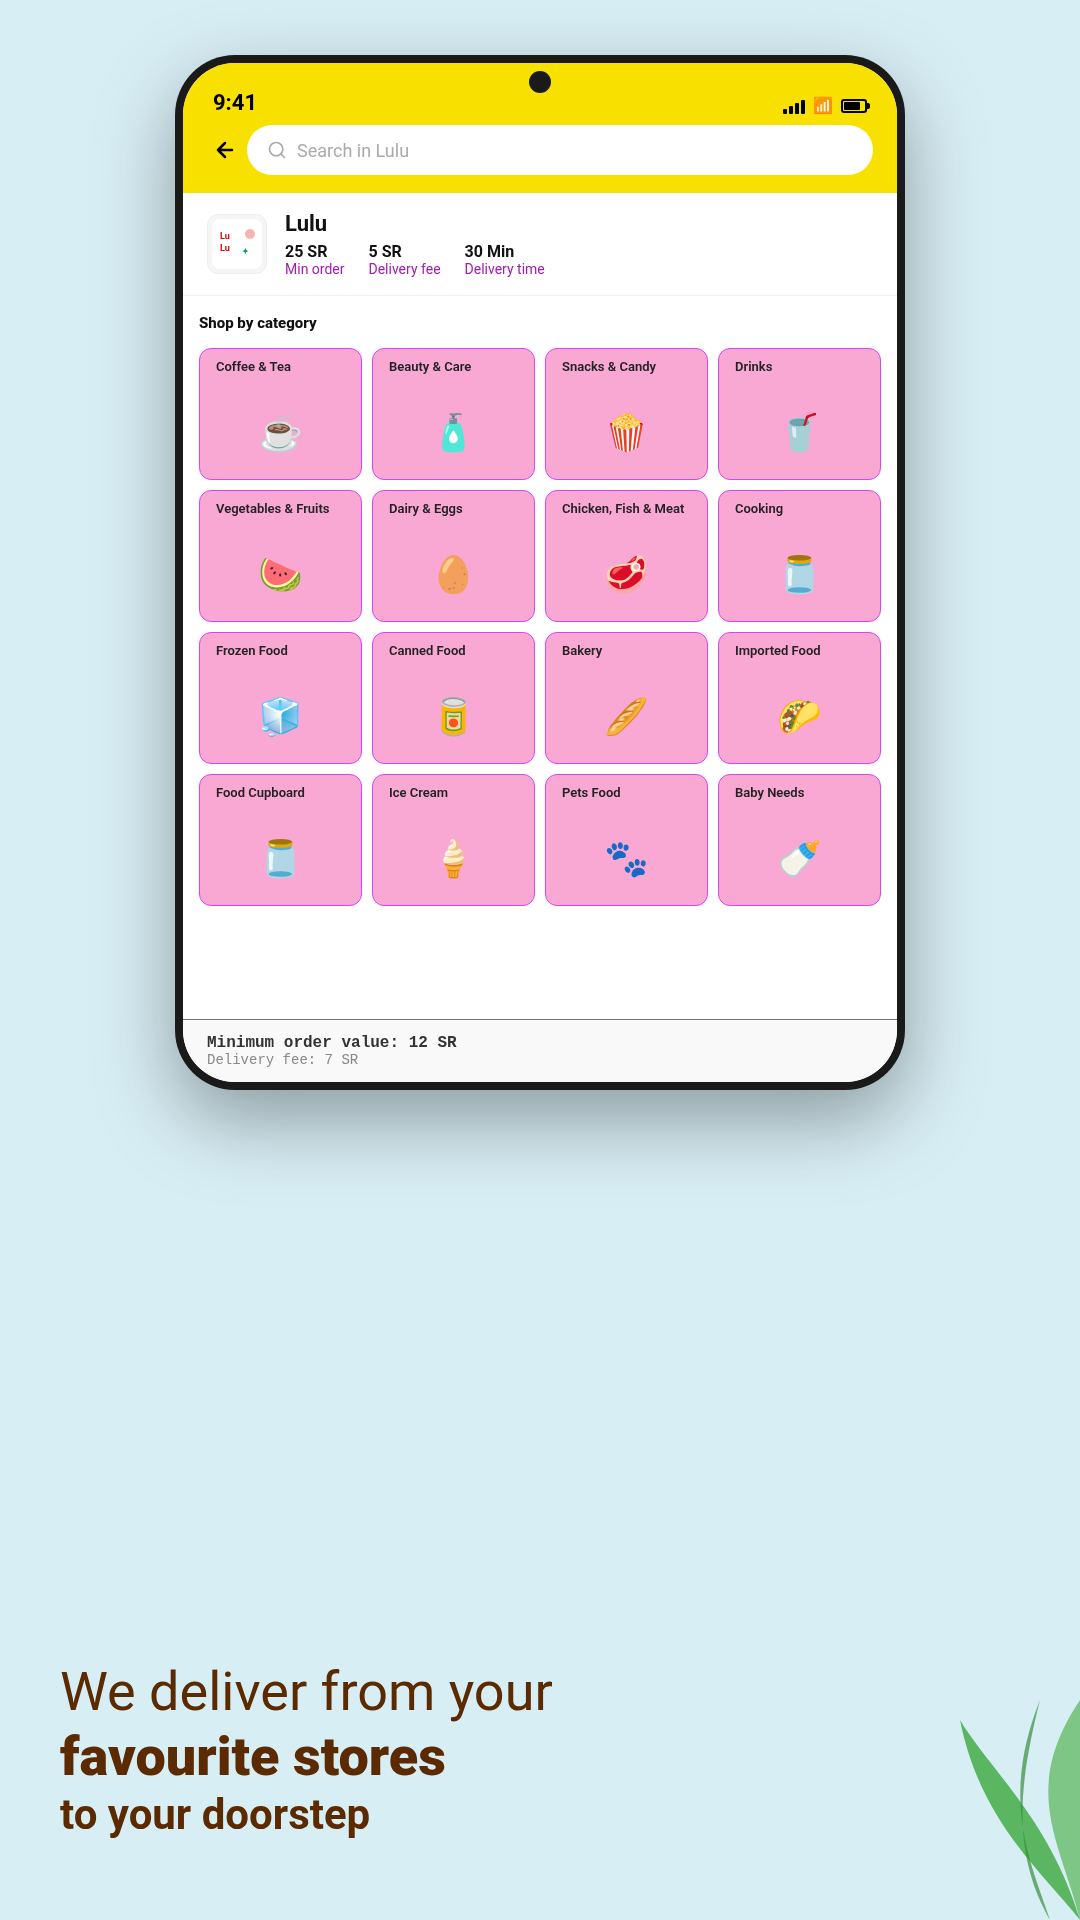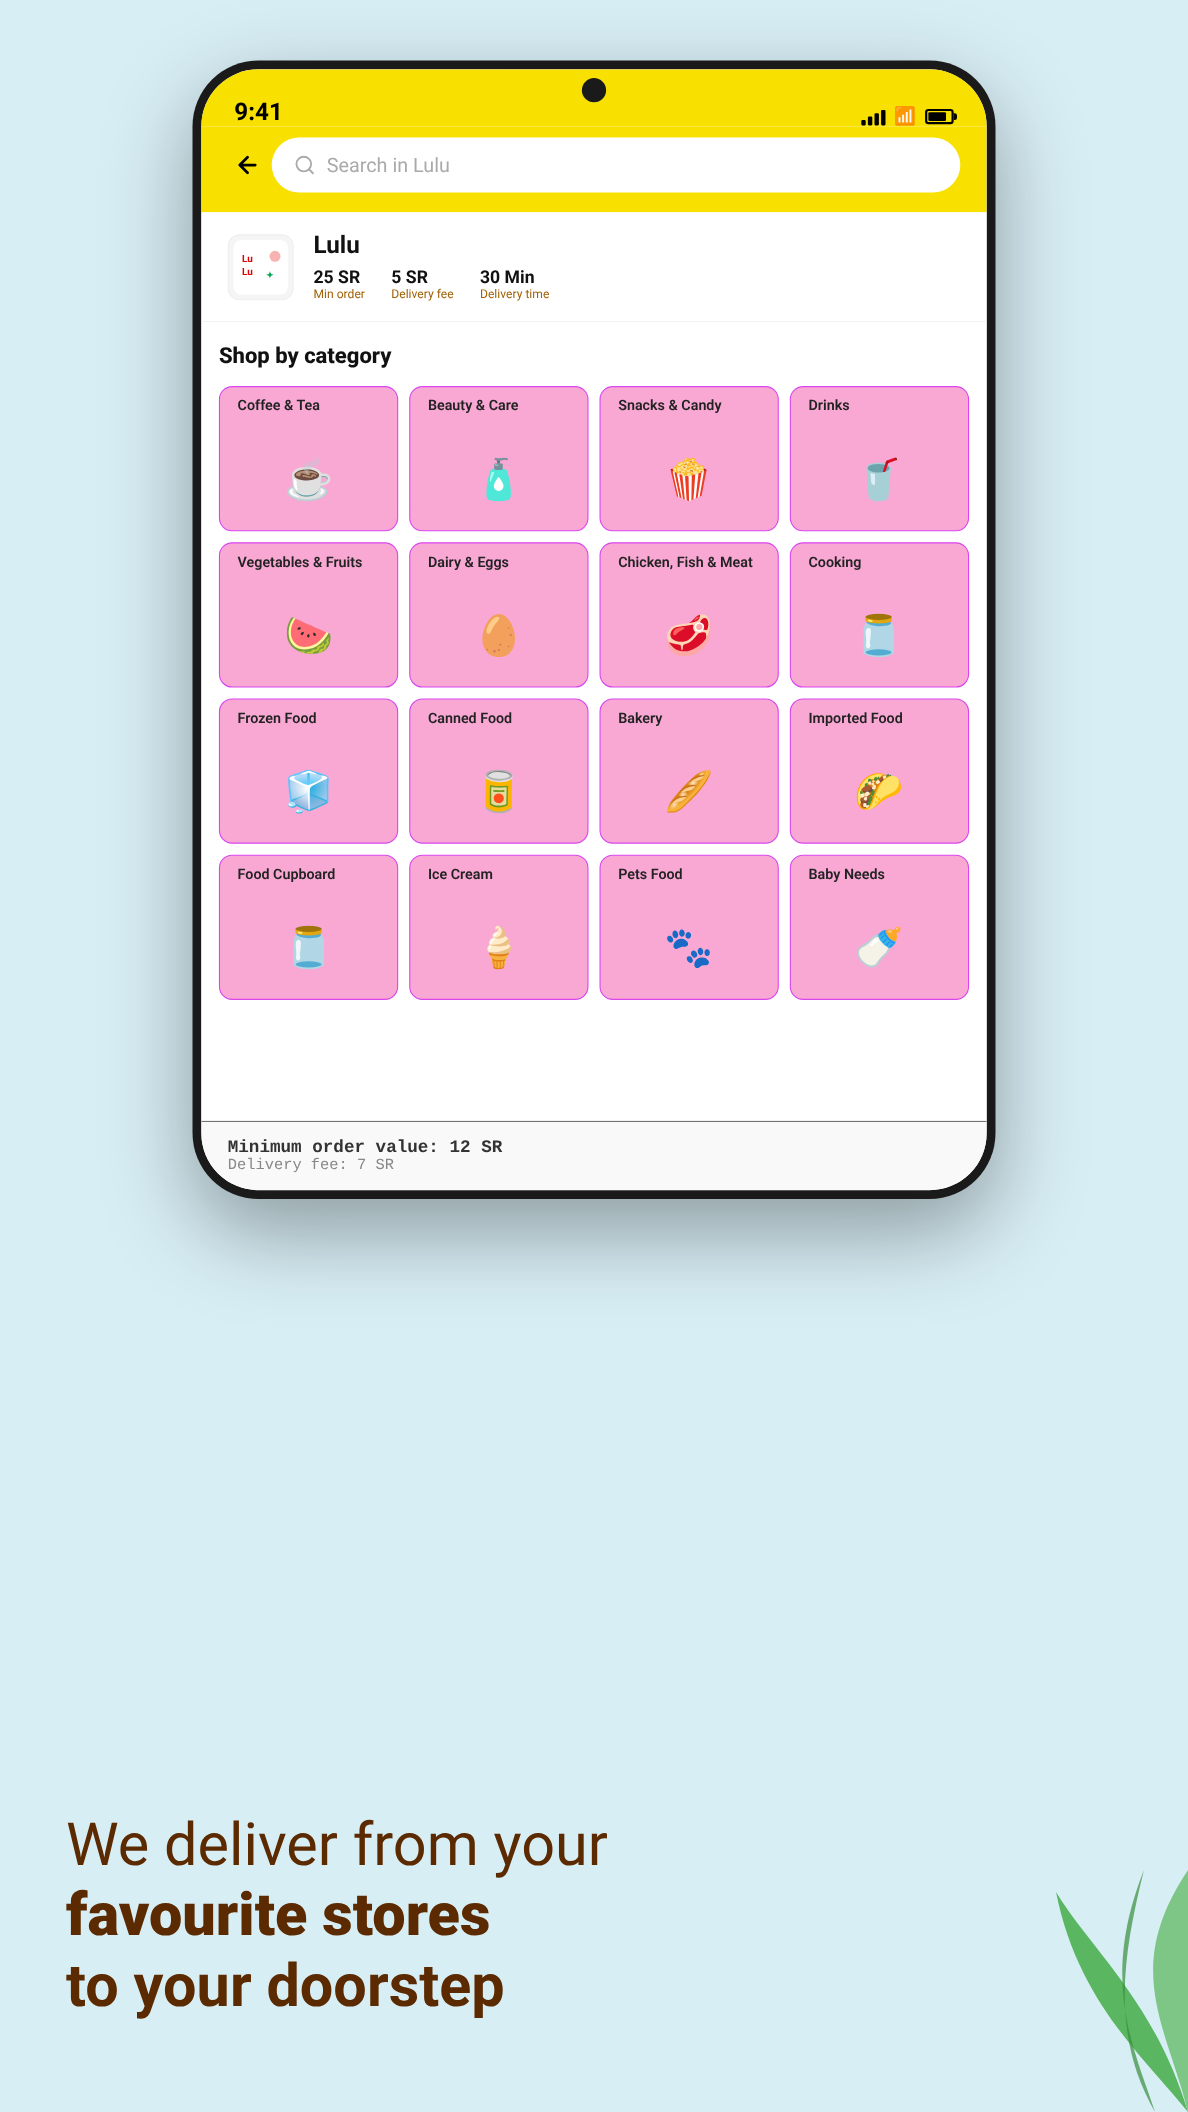--- a/index.html
+++ b/index.html
@@ -163,34 +163,34 @@
       flex-direction: column;
     }
 
     .meta-value {
       font-size: 16px;
       font-weight: 700;
       color: #111;
     }
 
     .meta-label {
-      font-size: 11px;
-      color: #a16207;
+      font-size: 14px;
+      color: #a21caf;
     }
 
     
     .categories-section {
       background: #fff;
       flex: 1;
       overflow-y: auto;
       padding: 18px 16px;
     }
 
     .section-title {
-      font-size: 20px;
+      font-size: 15px;
       font-weight: 800;
       color: #111;
       margin-bottom: 16px;
     }
 
     .categories-grid {
       display: grid;
       grid-template-columns: repeat(4, 1fr);
       gap: 10px;
     }
@@ -261,21 +261,21 @@
     }
 
     .tagline-line2 {
       font-size: 54px;
       font-weight: 900;
       color: #5c2a00;
       line-height: 1.2;
     }
 
     .tagline-line3 {
-      font-size: 54px;
+      font-size: 42px;
       font-weight: 700;
       color: #5c2a00;
       line-height: 1.2;
     }
 
     
     .signal-bars {
       display: flex;
       align-items: flex-end;
       gap: 2px;

